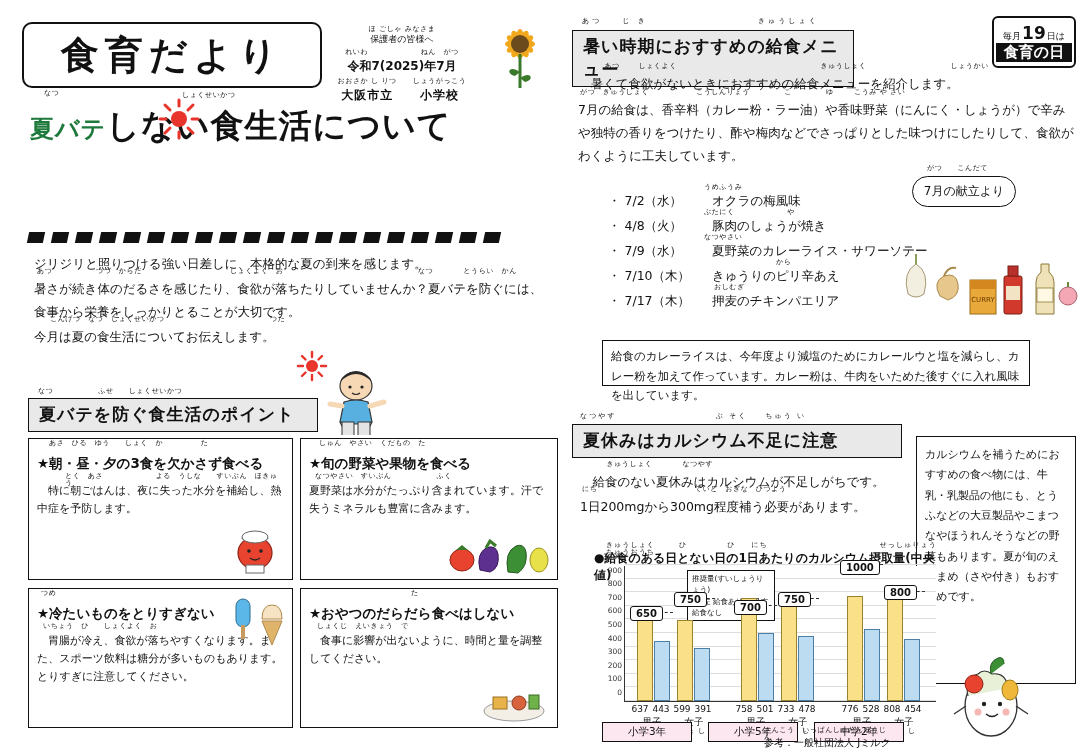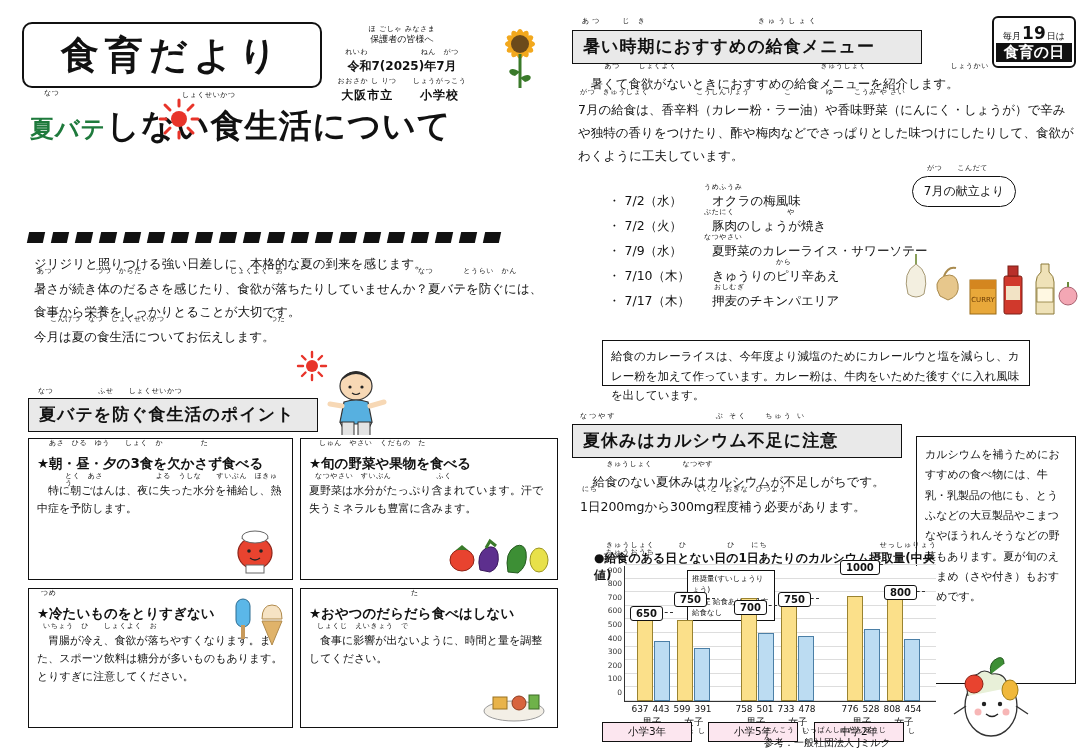--- a/index.html
+++ b/index.html
@@ -312,21 +312,21 @@
       </div>
     </div>
     <svg style="position:absolute; right:8px; bottom:4px; width:70px; height:44px;" viewBox="0 0 70 44">
       <ellipse cx="35" cy="32" rx="30" ry="10" fill="#f3efe6" stroke="#999" stroke-width="1"></ellipse>
       <rect x="14" y="18" width="14" height="12" fill="#e8b34a" stroke="#9a7320" stroke-width="1"></rect>
       <circle cx="40" cy="24" r="7" fill="#d8643e" stroke="#8d3a1e" stroke-width="1"></circle>
       <rect x="50" y="16" width="10" height="14" fill="#6fb24a" stroke="#3d6b26" stroke-width="1"></rect>
     </svg>
   </div>
 
-  <div class="abs" style="left:572px; top:30px; width:350px;">
+  <div class="abs" style="left:572px; top:30px; width:282px;">
     <div class="ruby" style="position:absolute; top:-12px; left:10px; letter-spacing:3px;">あつ　　じ き　　　　　　　　　　　きゅうしょく</div>
     <div class="sec-head">暑い時期におすすめの給食メニュー</div>
   </div>
 
   <div class="abs body-text" style="left:578px; top:72px; width:500px;">
     <div style="position:relative; text-indent:1em;">
       <span class="ruby abs" style="left:14px;top:-9px;">あつ</span>
       <span class="ruby abs" style="left:48px;top:-9px;">しょくよく</span>
       <span class="ruby abs" style="left:230px;top:-9px;">きゅうしょく</span>
       <span class="ruby abs" style="left:360px;top:-9px;">しょうかい</span>
@@ -349,21 +349,21 @@
 
   <div class="abs menu-list" style="left:608px; top:188px; width:330px;">
     <div style="position:relative;">
       <span class="ruby abs" style="left:96px; top:-4px;">うめふうみ</span>
       <span>・ 7/2（水）</span>
       <span style="display:inline-block;width:22px;"></span>
       <span>オクラの梅風味</span>
     </div>
     <div style="position:relative;">
       <span class="ruby abs" style="left:96px; top:-4px;">ぶたにく　　　　　　　や</span>
-      <span>・ 7/2（火）</span>
+      <span>・ 4/8（火）</span>
       <span style="display:inline-block;width:22px;"></span>
       <span>豚肉のしょうが焼き</span>
     </div>
     <div style="position:relative;">
       <span class="ruby abs" style="left:96px; top:-4px;">なつやさい</span>
       <span>・ 7/9（水）</span>
       <span style="display:inline-block;width:22px;"></span>
       <span>夏野菜のカレーライス・サワーソテー</span>
     </div>
     <div style="position:relative;">

